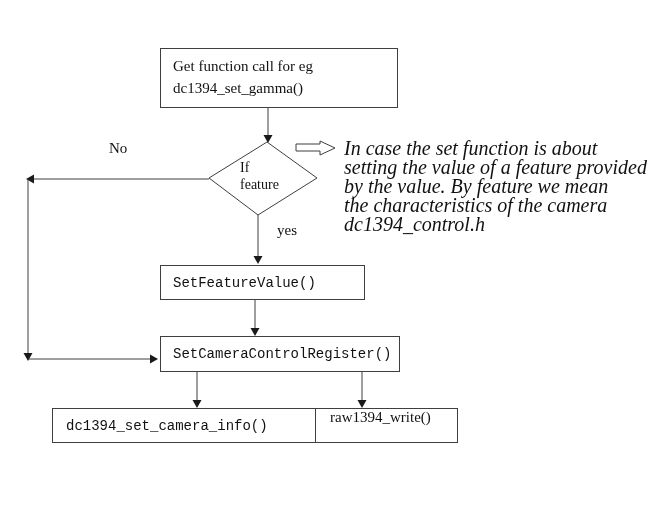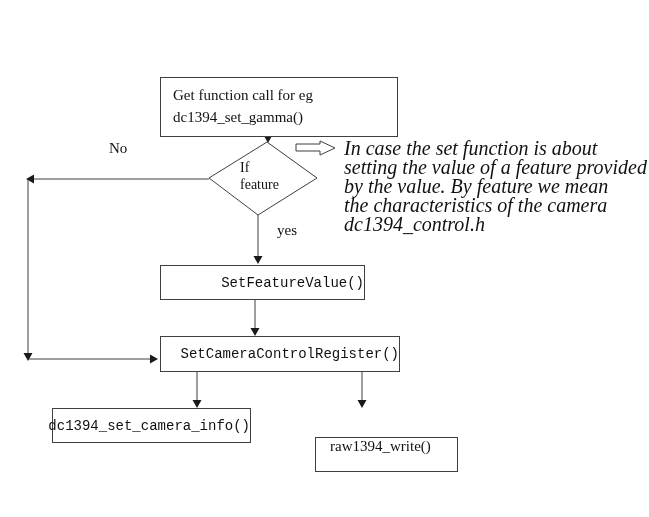--- a/index.html
+++ b/index.html
@@ -23,46 +23,44 @@
   }
   .node {
     position: absolute;
     box-sizing: border-box;
     border: 1px solid #3f3f3f;
     background: #ffffff;
   }
   .serif-text {
     font-family: "Liberation Serif", serif;
     font-size: 15px;
-    margin-top: 29px;
   }
   .mono-text {
     font-family: "Liberation Mono", "DejaVu Sans Mono", monospace;
     font-size: 14px;
     letter-spacing: 0px;
-    justify-content: flex-end;
   }
   .start-box {
     left: 160px; top: 48px; width: 238px; height: 60px;
     padding: 6px 4px 0 12px;
     font-size: 15px;
     line-height: 22px;
   }
   .feature-value-box {
     left: 160px; top: 265px; width: 205px; height: 35px;
     display: flex; align-items: center;
     padding-left: 12px;
   }
   .camera-control-box {
     left: 160px; top: 336px; width: 240px; height: 36px;
     display: flex; align-items: center;
-    padding-left: 24px;
+    padding-left: 12px;
   }
   .set-camera-info-box {
-    left: 52px; top: 408px; width: 199px; height: 35px;
+    left: 52px; top: 408px; width: 264px; height: 35px;
     display: flex; align-items: center;
     padding-left: 13px;
   }
   .raw-write-box {
     left: 315px; top: 408px; width: 143px; height: 35px;
     display: flex; align-items: flex-start;
     padding-left: 14px;
     font-size: 15px;
   }
   .floating-label {

